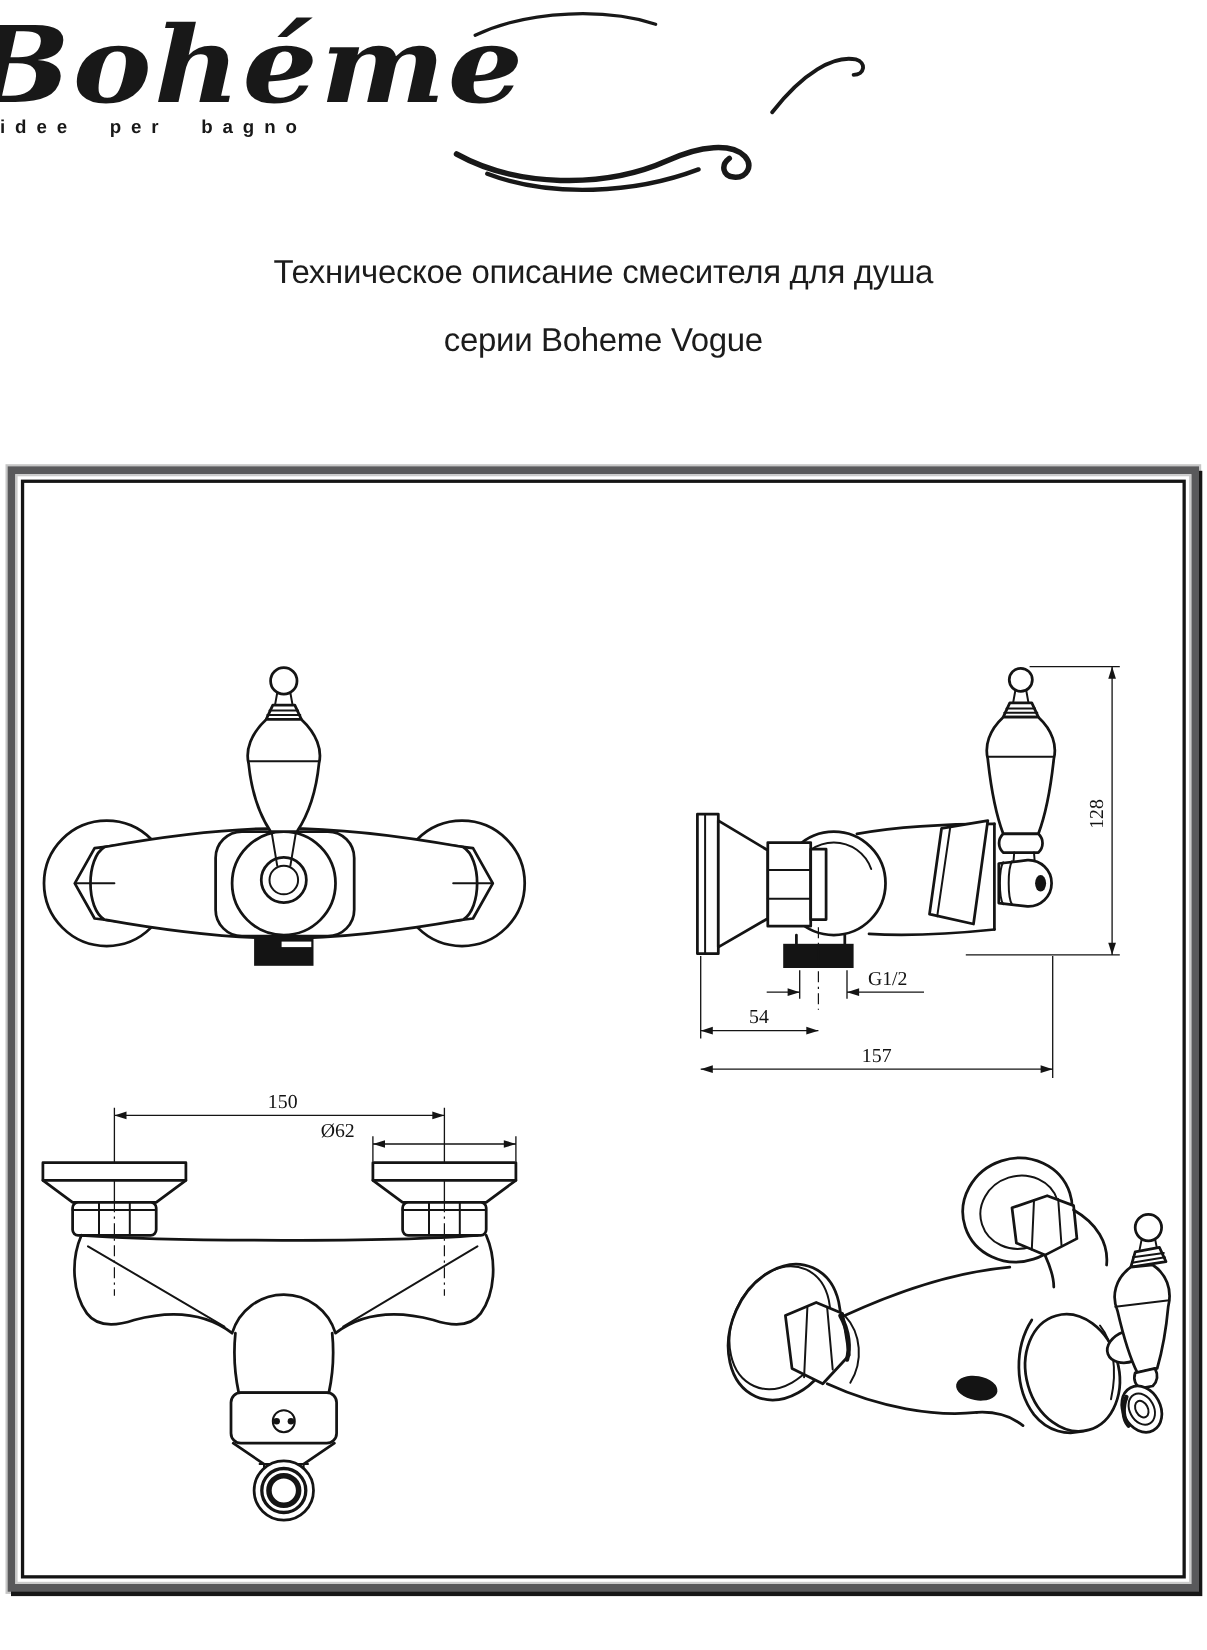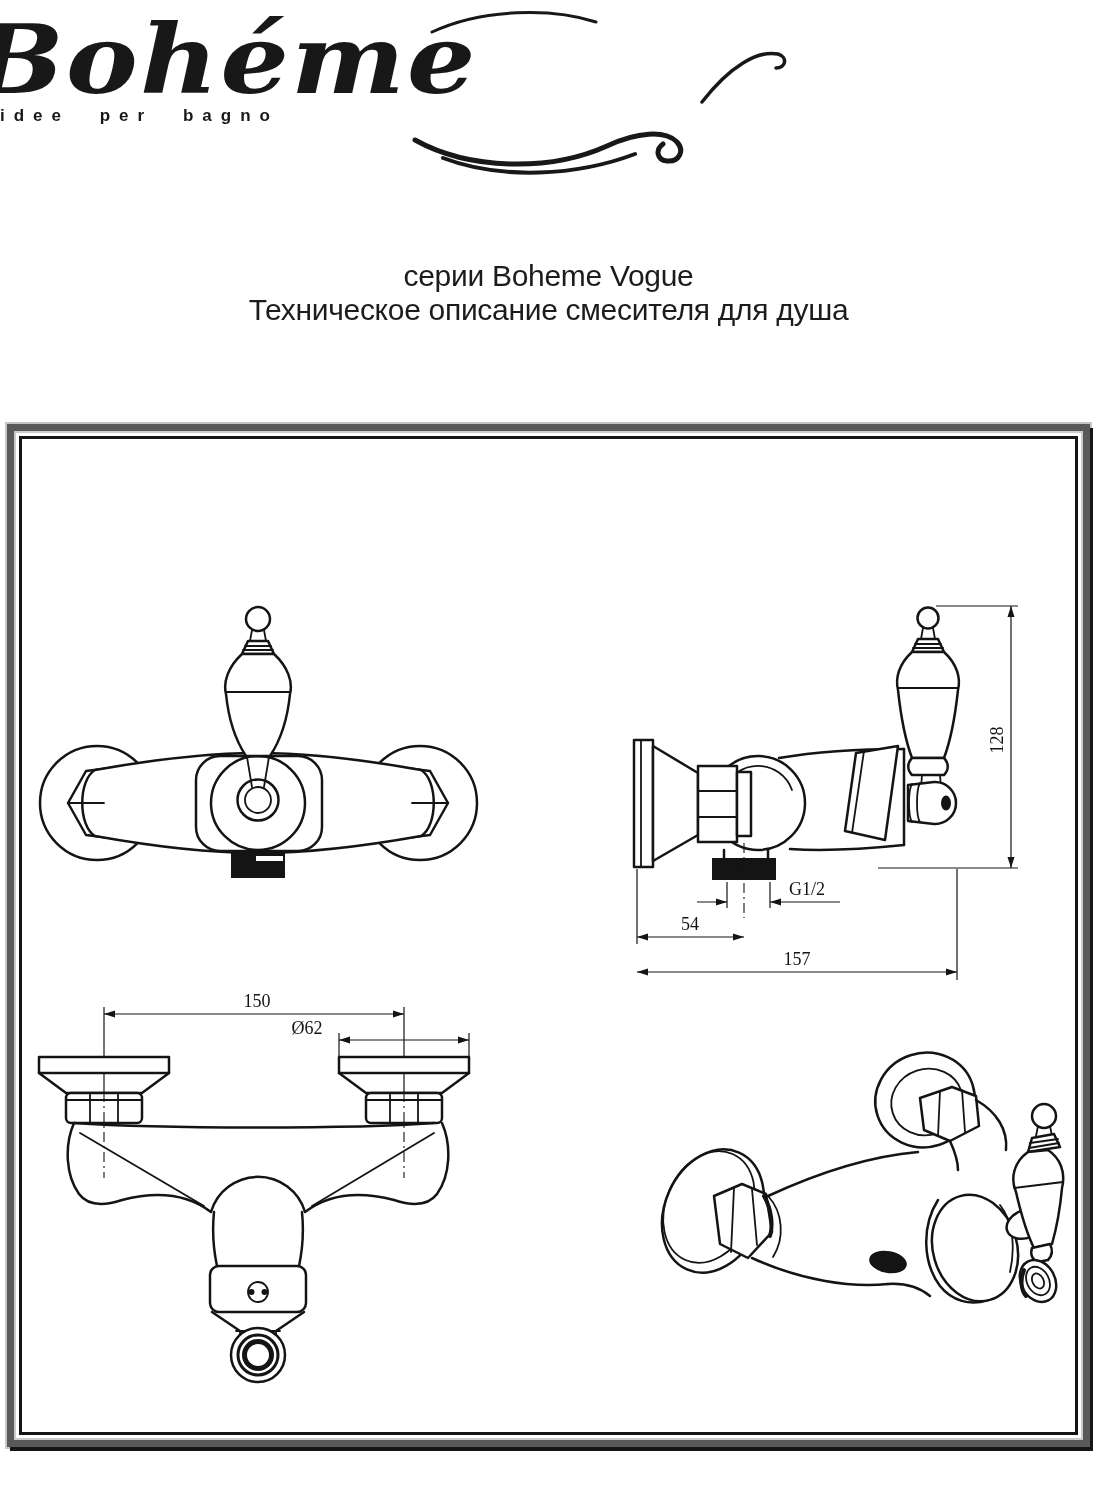--- a/index.html
+++ b/index.html
@@ -50,22 +50,22 @@
   </svg>
   <div class="brand">Bohéme</div>
   <div class="tagline">idee per bagno</div>
   <svg class="swoosh" width="280" height="52" viewBox="0 0 280 52">
     <path d="M 6,12 C 60,42 140,44 198,18 C 228,4 256,2 268,14 C 276,23 270,34 258,33 C 248,32 246,22 254,16" stroke="#181818" stroke-width="5" fill="none" stroke-linecap="round"></path>
     <path d="M 34,30 C 92,52 168,48 226,26" stroke="#181818" stroke-width="4" fill="none" stroke-linecap="round"></path>
   </svg>
 </div>
 
 <div class="title">
+  <div class="title-line">Техническое описание смесителя для душа</div>
   <div class="title-line title-line-2">серии Boheme Vogue</div>
-  <div class="title-line">Техническое описание смесителя для душа</div>
 </div>
 
 <div class="frame">
  <div class="frame-gap">
   <div class="frame-inner">
    <svg class="dwg" viewBox="22 439 1053 993">
 
     <g>
       <circle class="ow" cx="97" cy="803" r="57"></circle>
       <circle class="ow" cx="420" cy="803" r="57"></circle>

